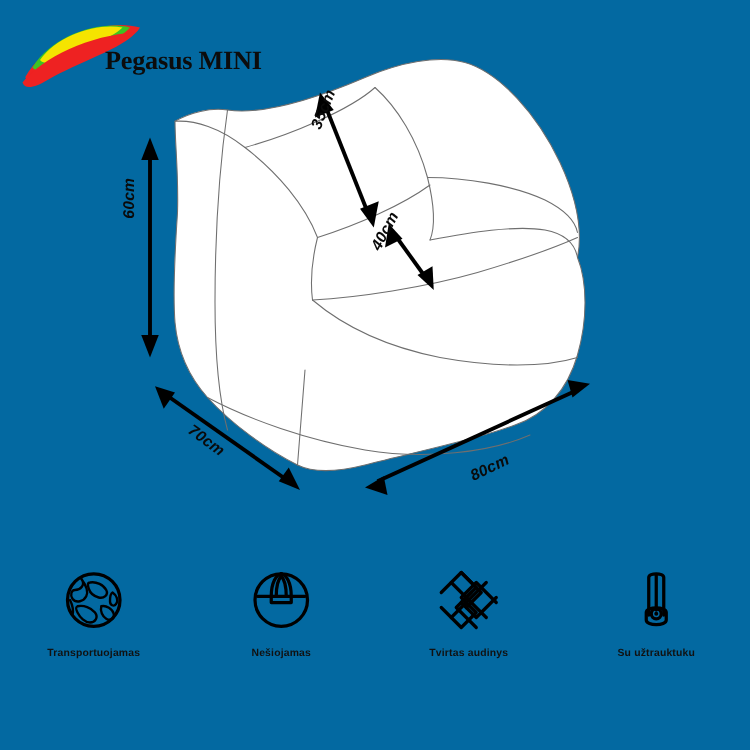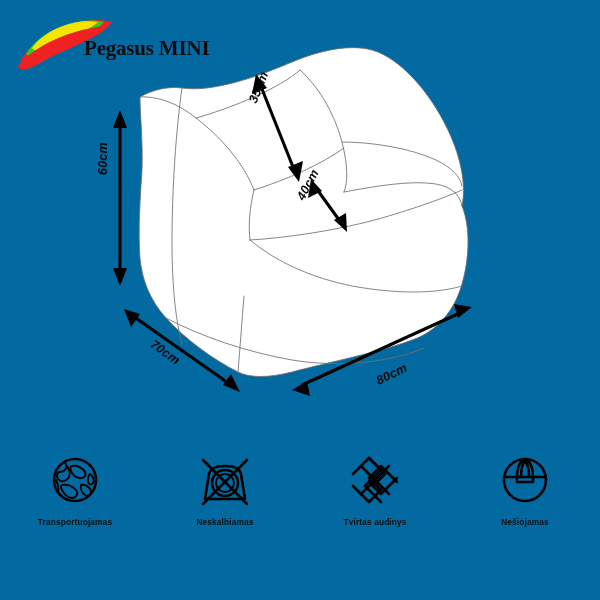--- a/index.html
+++ b/index.html
@@ -227,31 +227,34 @@
           <path class="ico-thin" d="M25 14 C 30 13, 36 16, 38 20 C 40 24, 36 27, 32 26 C 28 25, 25 22, 24 19 C 23 16, 23 14, 25 14 Z"></path>
           <path class="ico-thin" d="M43 22 C 46 24, 48 28, 46 31 C 44 34, 41 32, 41 29 C 41 26, 41 23, 43 22 Z"></path>
           <path class="ico-thin" d="M15 33 C 20 32, 26 34, 29 38 C 32 42, 29 46, 25 46 C 21 46, 17 42, 15 38 C 14 36, 13 34, 15 33 Z"></path>
           <path class="ico-thin" d="M34 33 C 38 32, 43 35, 44 39 C 45 43, 41 45, 38 43 C 35 41, 33 37, 34 33 Z"></path>
           <path class="ico-thin" d="M9 28 C 11 32, 12 36, 11 40"></path>
         </svg>
       </span>
       <span class="feature-label">Transportuojamas</span>
     </div>
 
-    <div class="feature-item">
-      <span class="feature-icon">
-        <svg viewBox="0 0 56 56" width="56" height="56">
-          <path class="ico-stroke" d="M8 47 L 12 22 C 13 17, 18 14, 28 14 C 38 14, 43 17, 44 22 L 48 47 Z"></path>
-          <circle class="ico-stroke" cx="28" cy="31" r="13"></circle>
-          <circle class="ico-thin" cx="28" cy="31" r="9"></circle>
-          <line class="ico-stroke" x1="6" y1="8" x2="50" y2="52"></line>
-          <line class="ico-stroke" x1="50" y1="8" x2="6" y2="52"></line>
-        </svg>
-      </span>
-      <span class="feature-label">Neskalbiamas</span>
+
+    <div class="feature-item">
+      <span class="feature-icon">
+        <svg viewBox="0 0 56 56" width="56" height="56">
+          <circle class="ico-stroke" cx="28" cy="28" r="21"></circle>
+          <path class="ico-stroke" d="M9 25 L 47 25"></path>
+          <path class="ico-stroke" d="M20 25 C 20 14, 24 8, 28 7"></path>
+          <path class="ico-stroke" d="M36 25 C 36 14, 32 8, 28 7"></path>
+          <path class="ico-stroke" d="M24 25 C 24 16, 26 11, 28 9"></path>
+          <path class="ico-stroke" d="M32 25 C 32 16, 30 11, 28 9"></path>
+          <path class="ico-stroke" d="M20 25 L 20 30 L 36 30 L 36 25"></path>
+        </svg>
+      </span>
+      <span class="feature-label">Nešiojamas</span>
     </div>
 
     <div class="feature-item">
       <span class="feature-icon">
         <svg viewBox="0 0 56 56" width="56" height="56">
           <g class="ico-stroke" stroke-width="2.7">
             <path d="M6 22 L 22 6 L 34 18 L 22 30 L 34 42 L 50 26"></path>
             <path d="M6 34 L 22 50 L 34 38 L 22 26 L 34 14 L 50 30"></path>
             <path d="M14 14 L 42 42"></path>
             <path d="M14 42 L 42 14"></path>
@@ -259,27 +262,24 @@
             <path d="M34 50 L 18 34 L 30 22"></path>
           </g>
         </svg>
       </span>
       <span class="feature-label">Tvirtas audinys</span>
     </div>
 
     <div class="feature-item">
       <span class="feature-icon">
         <svg viewBox="0 0 56 56" width="56" height="56">
-          <circle class="ico-stroke" cx="28" cy="28" r="21"></circle>
-          <path class="ico-stroke" d="M9 25 L 47 25"></path>
-          <path class="ico-stroke" d="M20 25 C 20 14, 24 8, 28 7"></path>
-          <path class="ico-stroke" d="M36 25 C 36 14, 32 8, 28 7"></path>
-          <path class="ico-stroke" d="M24 25 C 24 16, 26 11, 28 9"></path>
-          <path class="ico-stroke" d="M32 25 C 32 16, 30 11, 28 9"></path>
-          <path class="ico-stroke" d="M20 25 L 20 30 L 36 30 L 36 25"></path>
-        </svg>
-      </span>
-      <span class="feature-label">Nešiojamas</span>
-    </div>
-
+          <path class="ico-stroke" d="M22 40 L 22 10 C 22 6, 34 6, 34 10 L 34 40"></path>
+          <line class="ico-stroke" x1="28" y1="8" x2="28" y2="36"></line>
+          <path class="ico-stroke" d="M20 38 C 20 33, 36 33, 36 38 L 36 44 C 36 49, 20 49, 20 44 Z"></path>
+          <circle class="ico-stroke" cx="28" cy="39" r="4"></circle>
+          <circle cx="28" cy="39" r="1.6" fill="#000"></circle>
+        </svg>
+      </span>
+      <span class="feature-label">Su užtrauktuku</span>
+    </div>
 
   </div>
 </div>
 
 </body></html>

